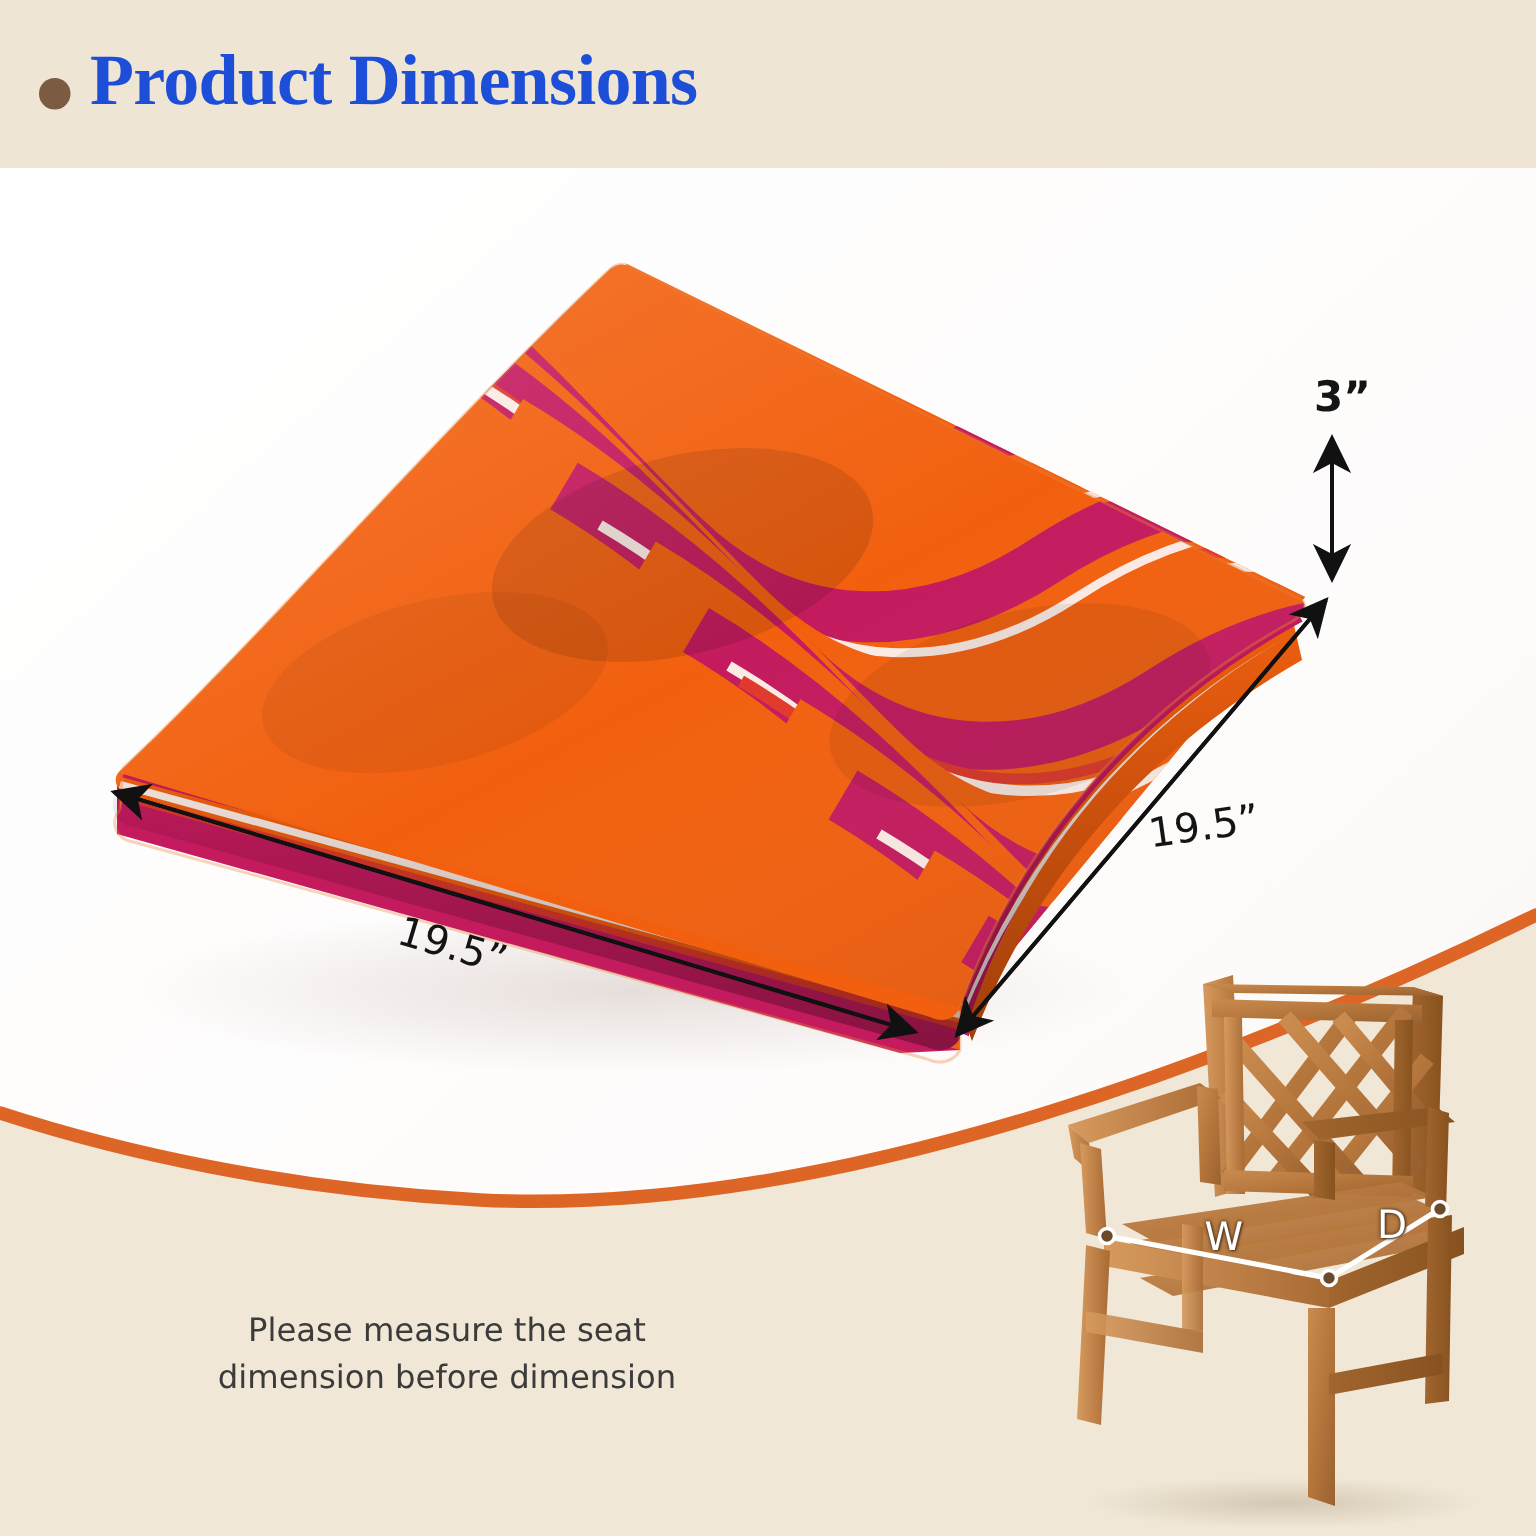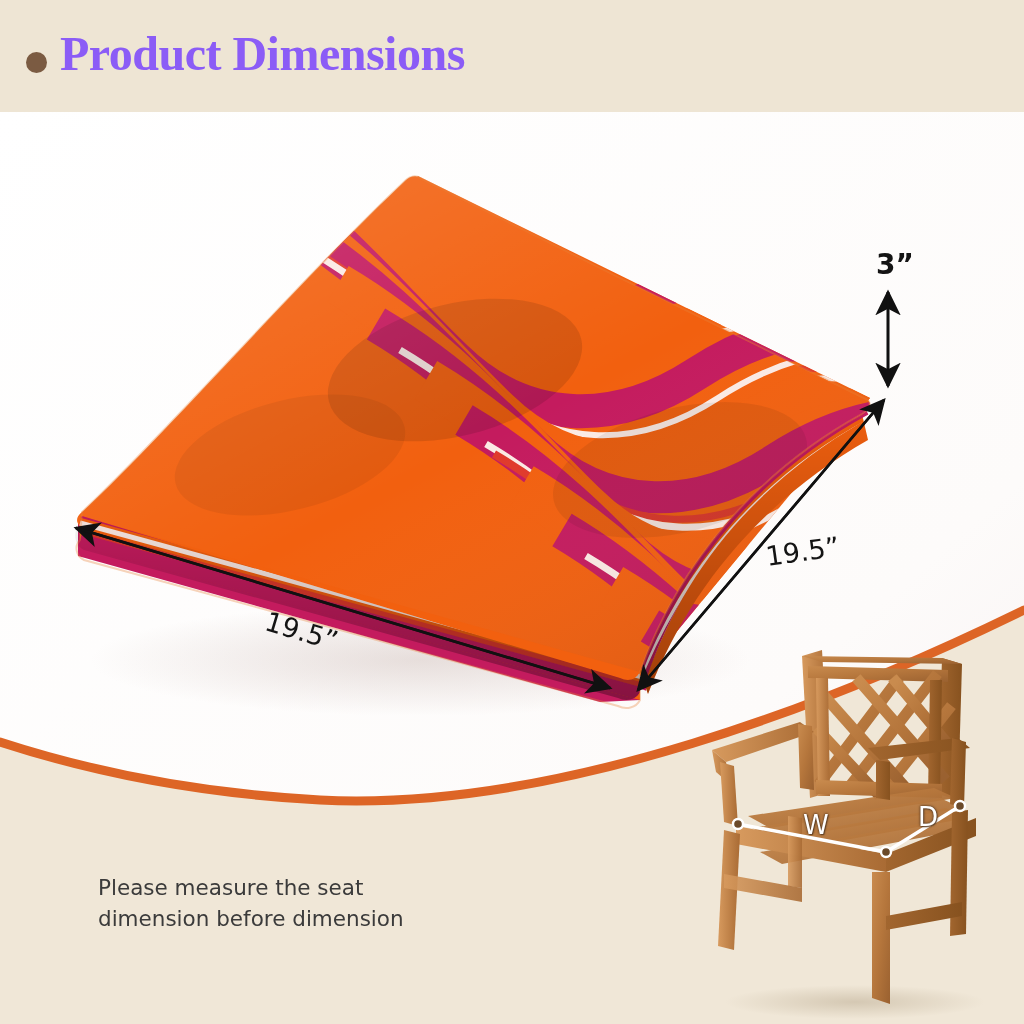--- a/index.html
+++ b/index.html
@@ -16,37 +16,37 @@
     background:#EEE5D4;
   }
   #header-bullet{
     position:absolute;left:26px;top:52px;width:21px;height:21px;border-radius:50%;
     background:#7B5B42;
   }
   #header-title{
     position:absolute;left:60px;top:26px;
     font-family:"Liberation Serif",serif;
     font-weight:bold;font-size:48px;letter-spacing:-0.5px;
-    color:#8b5cf6;white-space:nowrap;
+    color:#1d4ed8;white-space:nowrap;
   }
 
   
   #stage{
     position:absolute;left:0;top:112px;width:1024px;height:912px;
     background:#ffffff;
   }
 
   
   #bottom-area{position:absolute;left:0;top:0;width:1024px;height:1024px;pointer-events:none;}
 
   
   #caption{
     position:absolute;left:98px;top:872px;width:400px;
     font-family:"DejaVu Sans",sans-serif;
-    font-size:21.5px;line-height:31px;color:#3B3B3B;
+    font-size:21.5px;line-height:31px;color:#3B3B3B;text-align:center;
   }
 
   
   .dim-label{
     position:absolute;
     font-family:"DejaVu Sans",sans-serif;
     font-weight:400;color:#141414;white-space:nowrap;
   }
   #dim-w-label{left:266px;top:605px;font-size:27px;}
   #dim-d-label{left:766px;top:541px;font-size:27px;}

